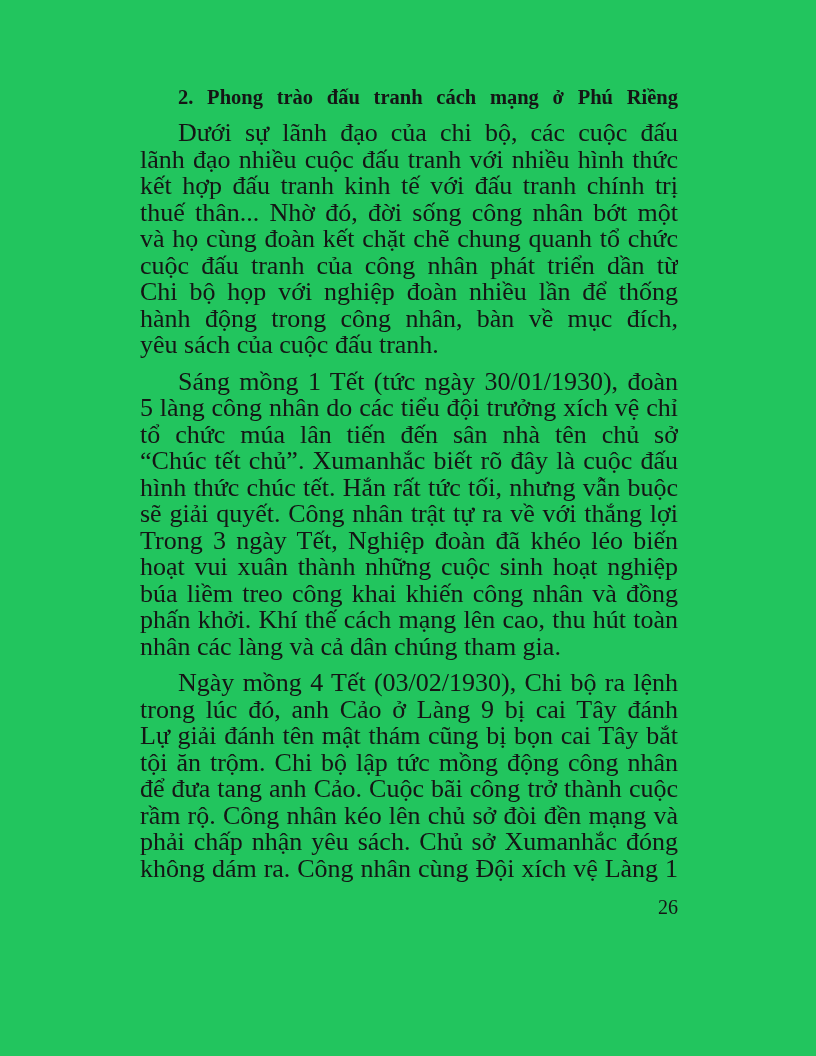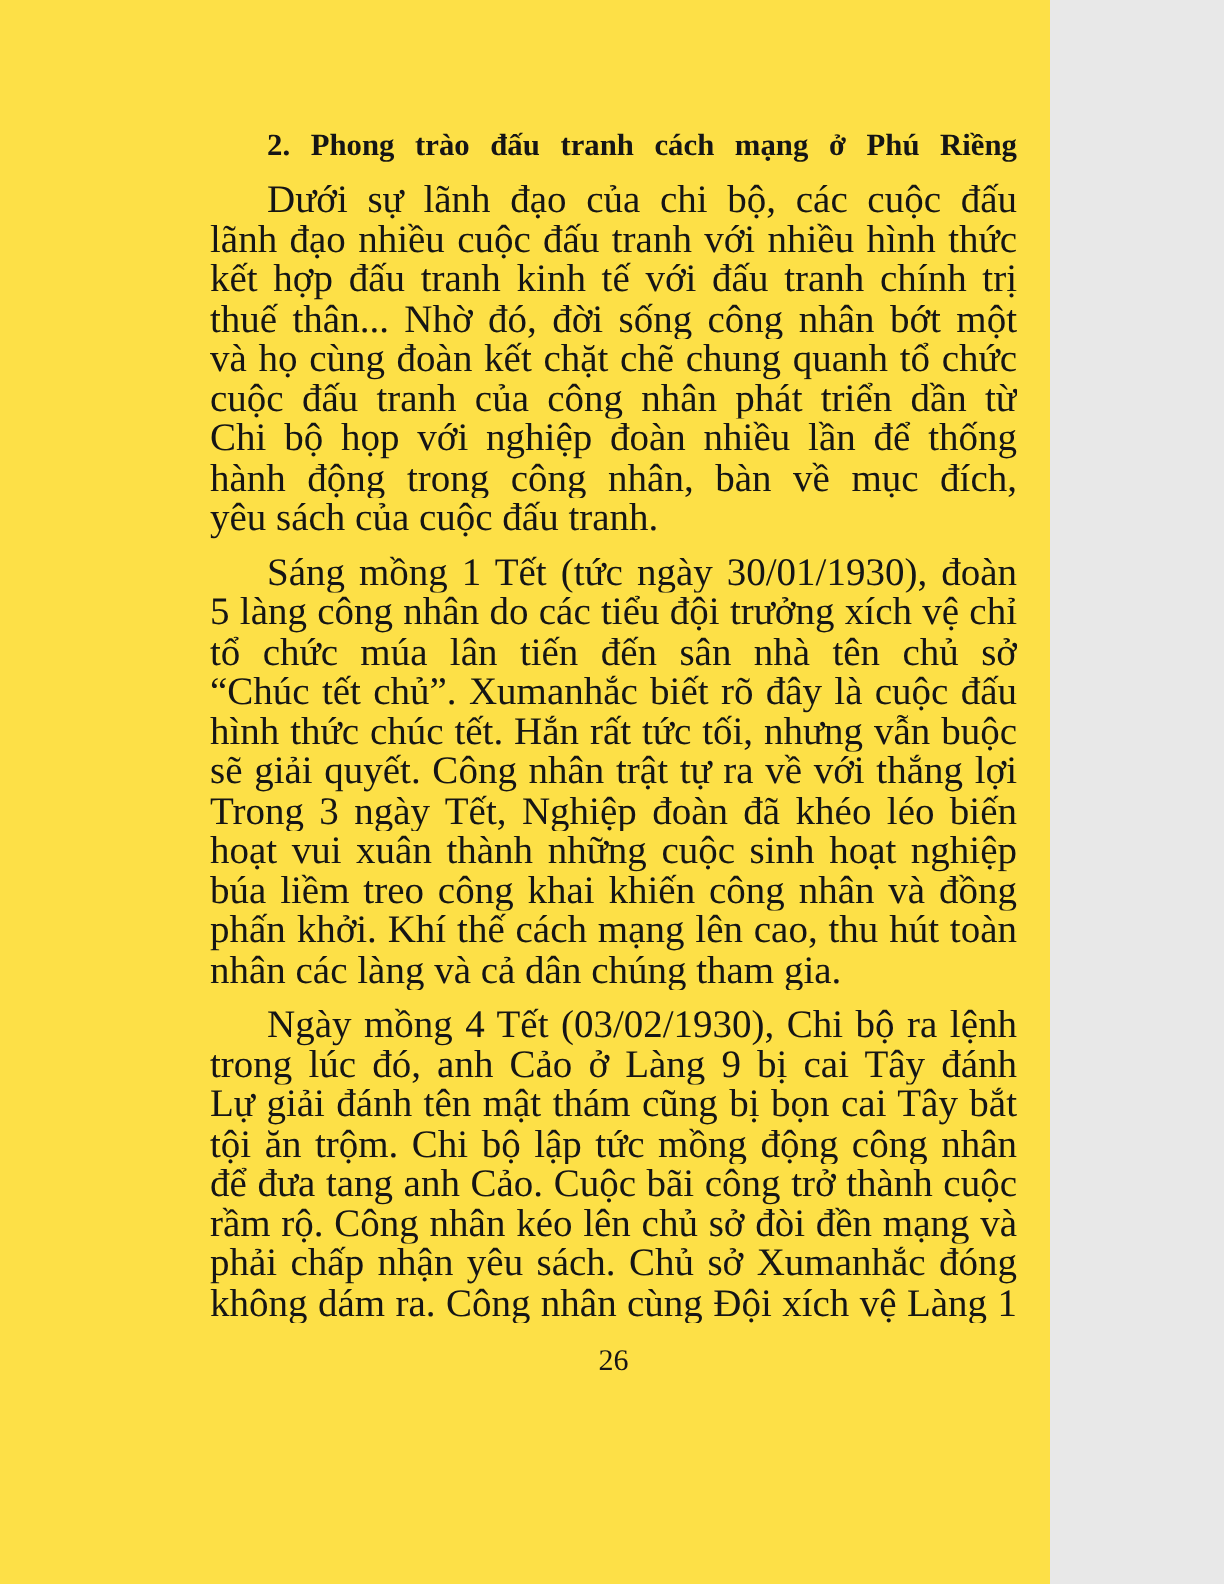--- a/index.html
+++ b/index.html
@@ -2,23 +2,23 @@
 <html><head>
 <meta charset="utf-8">
 <style>
   html, body {
     margin: 0;
     padding: 0;
     background: #e8e8e8;
   }
   .page {
     position: relative;
-    width: 700px;
+    width: 816px;
     height: 1056px;
-    background: #fde047;
+    background: #22c55e;
     font-family: "Liberation Serif", serif;
     color: #151515;
     overflow: hidden;
   }
   .text-block {
     position: absolute;
     left: 140px;
     top: 84px;
     width: 538px;
   }
@@ -50,21 +50,21 @@
   .para {
     margin-top: 10px;
   }
   .para:first-child {
     margin-top: 0;
   }
   .page-number {
     margin-top: 13px;
     font-size: 20px;
     line-height: 24px;
-    text-align: center;
+    text-align: right;
   }
 </style>
 </head>
 <body>
 
 <div class="page">
   <div class="text-block">
     <h2 class="heading" id="heading">
         <div class="line first">2. Phong trào đấu tranh cách mạng ở Phú Riềng</div>
       </h2>

